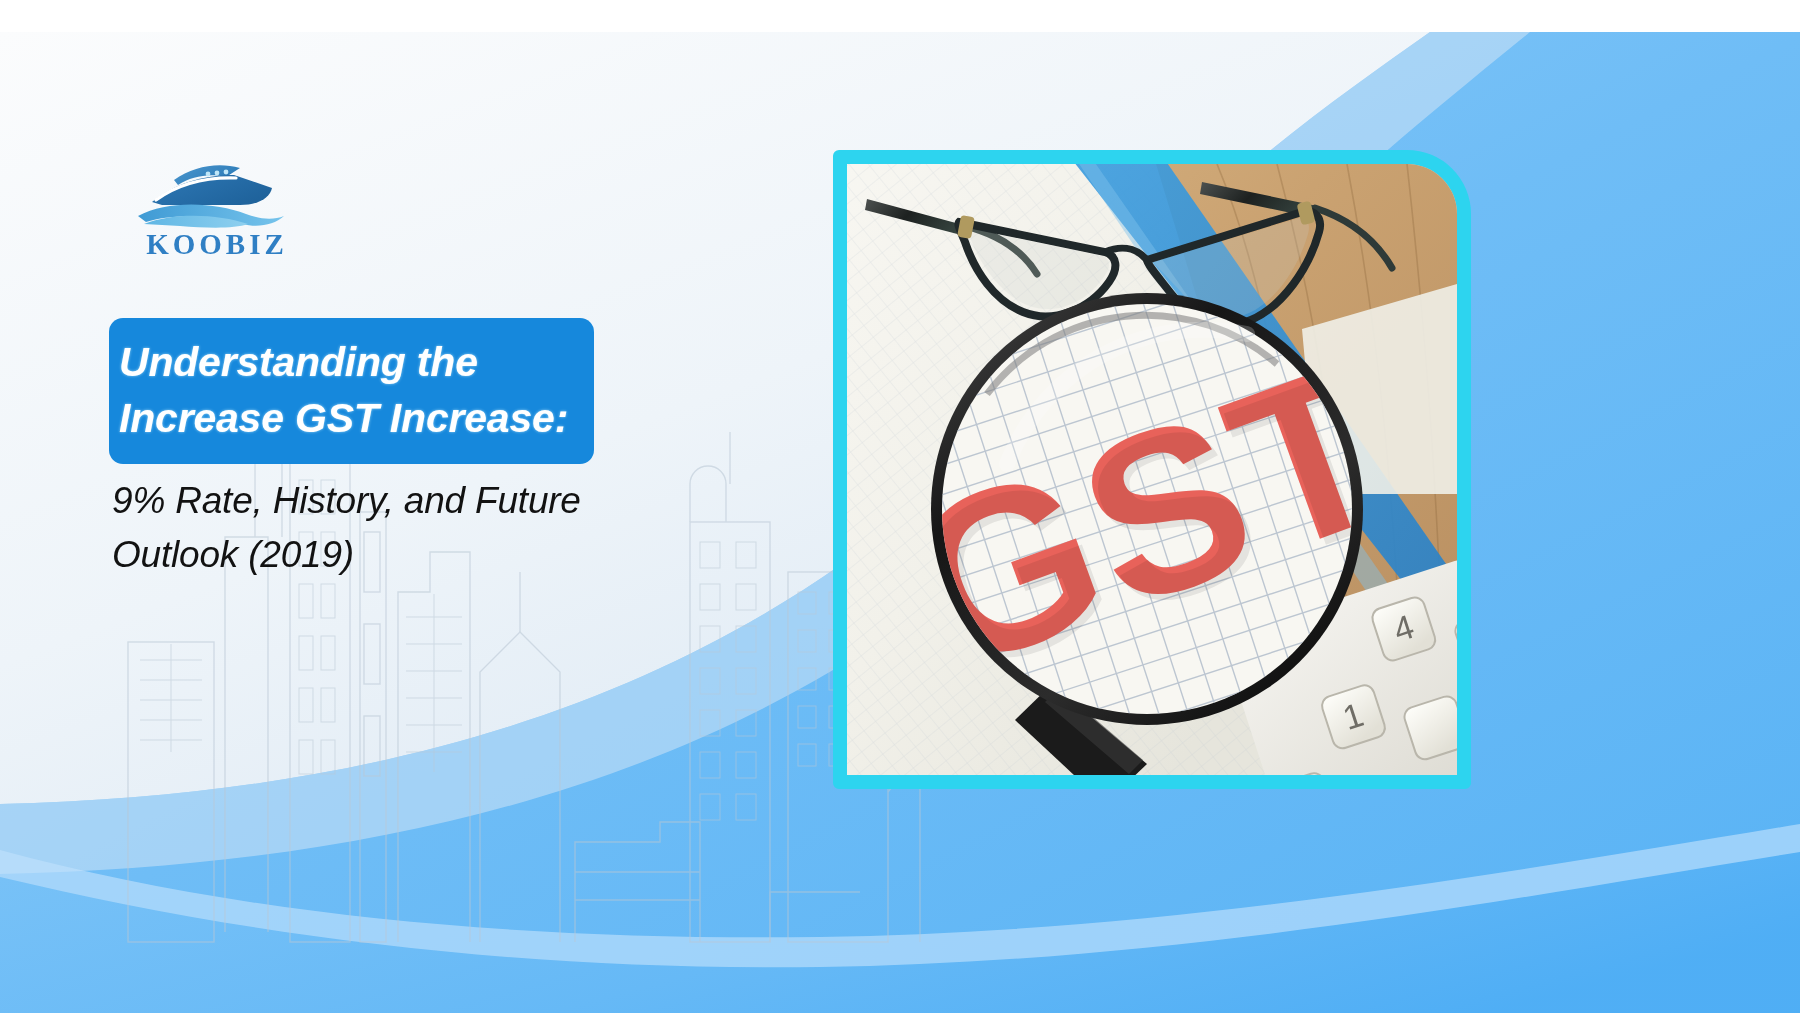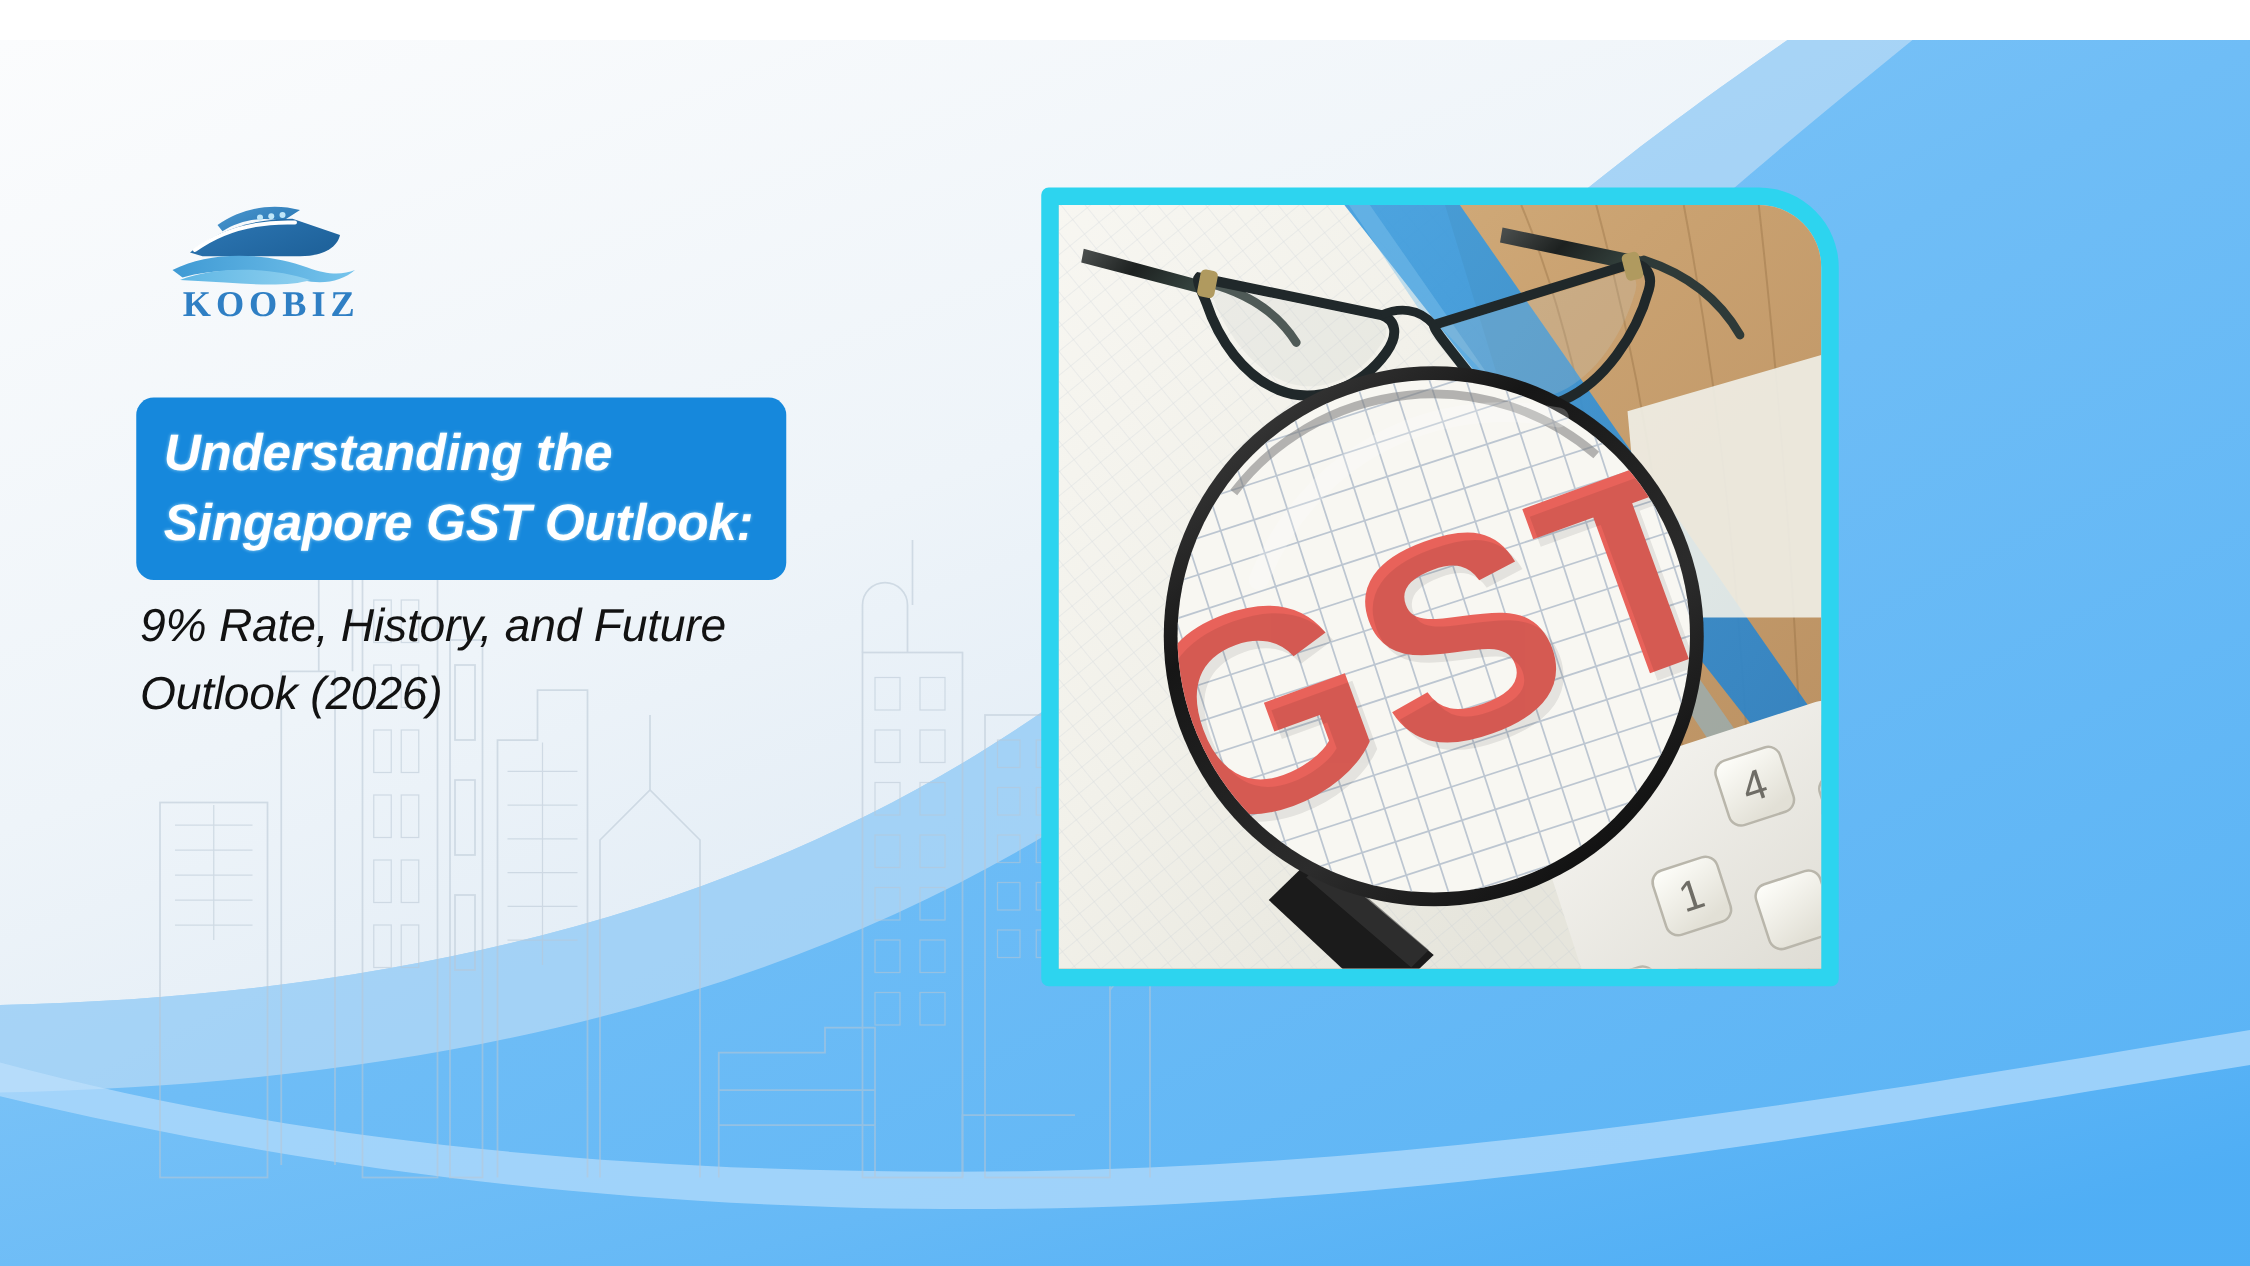--- a/index.html
+++ b/index.html
@@ -26,21 +26,21 @@
     font-size:29px;font-weight:700;letter-spacing:4px;
     color:#2f7fc4;
     line-height:1;
   }
 
   
   #headline-box{
     position:absolute;left:109px;top:286px;
     background:#1688DC;
     border-radius:14px;
-    padding:16px 26px 18px 22px;
+    padding:16px 26px 18px 10px;
     box-sizing:border-box;
   }
   #headline-box .hl{
     font-size:41px;line-height:1.37;
     font-weight:700;font-style:italic;
     color:#ffffff;white-space:nowrap;
     text-shadow:0 0 3px rgba(190,235,255,.75);
     letter-spacing:-.2px;
   }
   #subtitle{
@@ -256,26 +256,26 @@
         <path d="M16 58 C 46 42, 92 44, 124 56 C 140 62, 152 62, 162 58
                  C 152 67, 136 70, 120 66 C 90 57, 50 56, 24 64 Z" fill="url(#gWave2)"></path>
         <path d="M22 66 C 52 54, 96 56, 126 66 C 112 71, 84 70, 58 68 Z" fill="url(#gWave1)"></path>
       </svg>
     </div>
     <div class="brand">KOOBIZ</div>
   </div>
 
   <div id="headline-box">
     <div class="hl">Understanding the</div>
-    <div class="hl">Singapore GST Outlook:</div>
+    <div class="hl">Increase GST Increase:</div>
   </div>
 
   <div id="subtitle">
     <div>9% Rate, History, and Future</div>
-    <div>Outlook (2026)</div>
+    <div>Outlook (2019)</div>
   </div>
 
   <div id="photo-card">
     <div id="photo">
       <svg viewBox="0 0 610 611" preserveAspectRatio="xMidYMid slice">
         <defs>
           <linearGradient id="gWood" x1="0" y1="0" x2="1" y2="1">
             <stop offset="0" stop-color="#d8b483"></stop>
             <stop offset="0.4" stop-color="#caa271"></stop>
             <stop offset="1" stop-color="#b78d5f"></stop>

